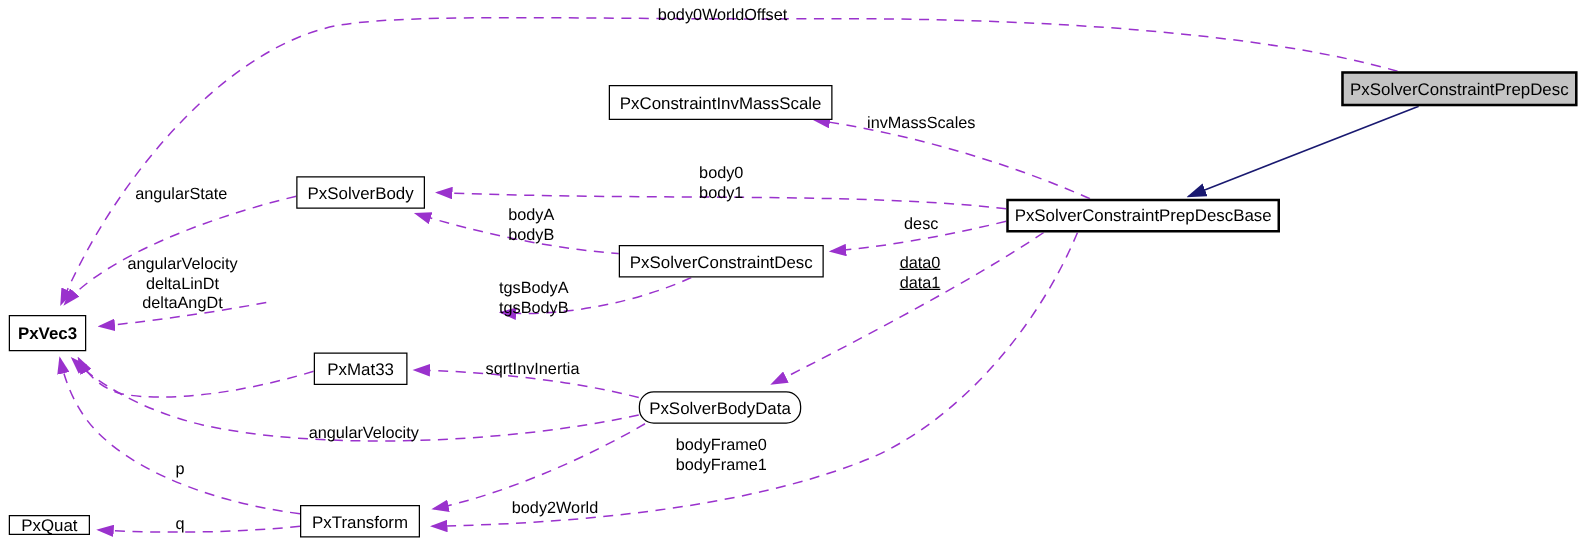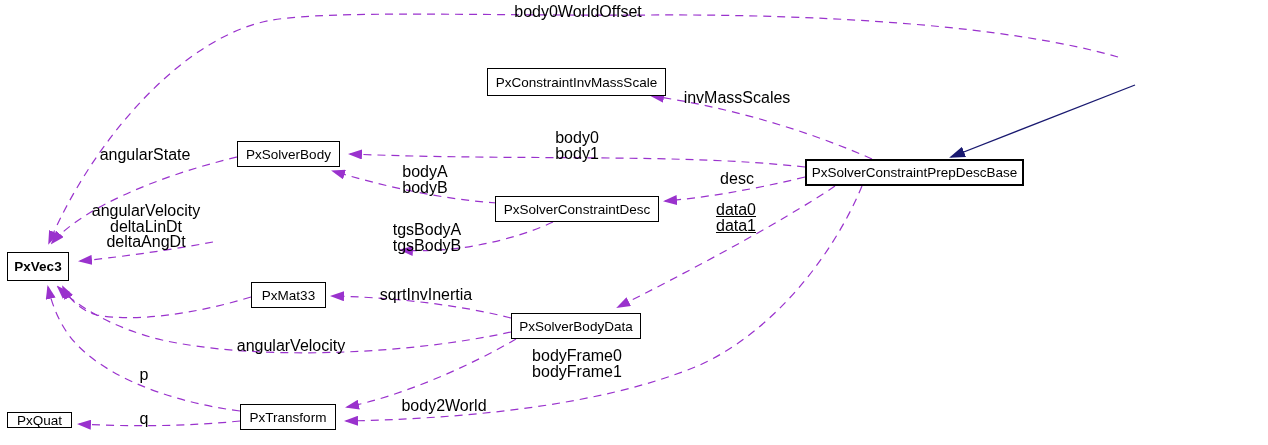--- a/index.html
+++ b/index.html
@@ -9,21 +9,21 @@
   }
   #edges{position:absolute;left:0;top:0;width:1268px;height:445px;}
   .node{
     position:absolute;display:flex;align-items:center;justify-content:center;
     background:#ffffff;border:1px solid #000000;color:#000000;
     font-size:13.5px;white-space:nowrap;box-sizing:border-box;cursor:pointer;
   }
   .node.highlight{background:#c4c4c4;border-width:2px;}
   .edge-label{
     position:absolute;transform:translateX(-50%);
-    color:#000000;font-size:16px;line-height:15.5px;text-align:center;
+    color:#000000;font-size:13px;line-height:15.5px;text-align:center;
     white-space:pre-line;
   }
 </style>
 </head>
 <body>
 
 <div id="canvas">
 
   <svg id="edges" viewBox="0 0 1268 445" xmlns="http://www.w3.org/2000/svg">
     <defs>
@@ -48,26 +48,27 @@
       <path d="M 516 339 C 470 366, 402 396, 347 407" marker-end="url(#arrowP)"></path>
       <path d="M 511 318 C 452 303, 382 297, 332 296" marker-end="url(#arrowP)"></path>
       <path d="M 511 332 C 400 356, 252 360, 162 340 C 112 328, 77 306, 58 287" marker-end="url(#arrowP)"></path>
       <path d="M 251 297 C 192 315, 132 322, 97 315 C 79 310, 69 298, 63 287" marker-end="url(#arrowP)"></path>
       <path d="M 240 411 C 162 401, 92 371, 66 331 C 56 316, 51 300, 48 287" marker-end="url(#arrowP)"></path>
       <path d="M 240 421 C 192 426, 132 427, 79 424" marker-end="url(#arrowP)"></path>
     </g>
     <path d="M 1135 85 L 951 157" stroke="#191970" stroke-width="1.3" fill="none" marker-end="url(#arrowN)"></path>
   </svg>
 
+  <div class="node highlight" style="left:1073px;top:57px;width:189px;height:28px;">PxSolverConstraintPrepDesc</div>
   <div class="node" style="left:487px;top:68px;width:179px;height:28px;">PxConstraintInvMassScale</div>
   <div class="node" style="left:805px;top:159px;width:219px;height:27px;border-width:2px;">PxSolverConstraintPrepDescBase</div>
   <div class="node" style="left:237px;top:141px;width:103px;height:26px;">PxSolverBody</div>
   <div class="node" style="left:495px;top:196px;width:164px;height:26px;">PxSolverConstraintDesc</div>
   <div class="node" style="left:251px;top:282px;width:75px;height:26px;">PxMat33</div>
-  <div class="node" style="left:511px;top:313px;width:130px;height:26px;">PxSolverBodyData</div>
+  <div class="node" style="left:511px;top:313px;width:130px;height:26px;border-radius:12px;">PxSolverBodyData</div>
   <div class="node" style="left:7px;top:252px;width:62px;height:29px;font-weight:bold;">PxVec3</div>
   <div class="node" style="left:240px;top:404px;width:96px;height:26px;">PxTransform</div>
   <div class="node" style="left:7px;top:412px;width:65px;height:16px;">PxQuat</div>
 
   <div class="edge-label" style="left:578px;top:4px;">body0WorldOffset</div>
   <div class="edge-label" style="left:737px;top:90px;">invMassScales</div>
   <div class="edge-label" style="left:577px;top:130px;">body0
 body1</div>
   <div class="edge-label" style="left:737px;top:171px;">desc</div>
   <div class="edge-label" style="left:736px;top:202px;text-decoration:underline;">data0

